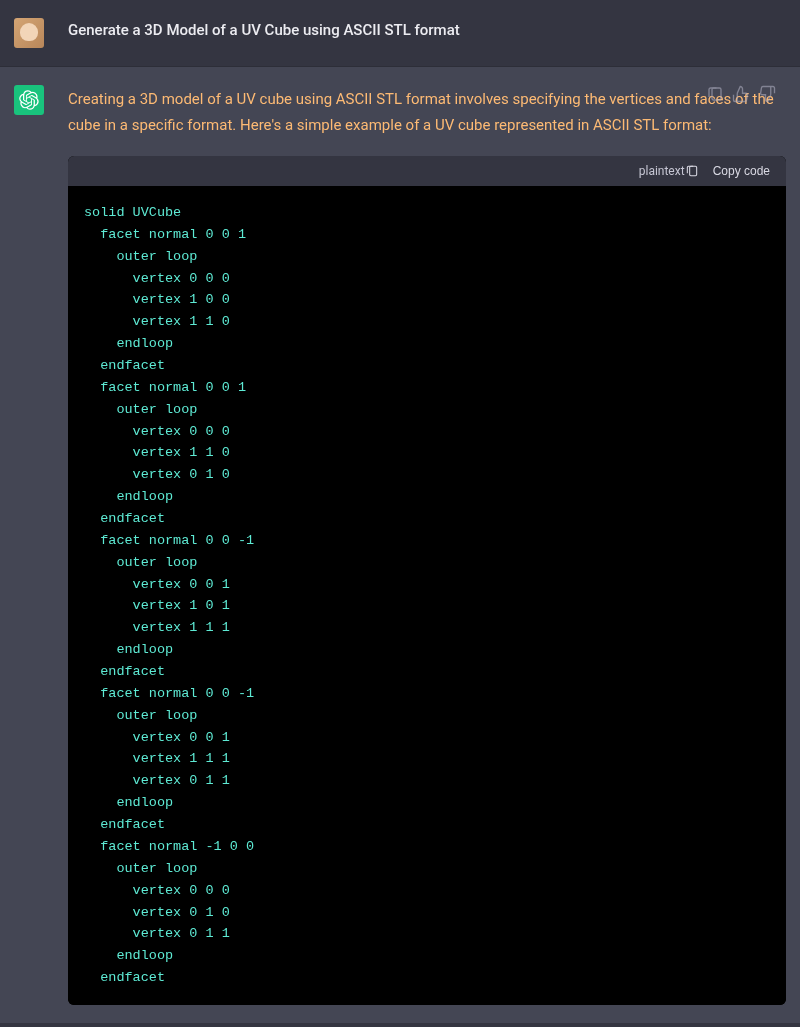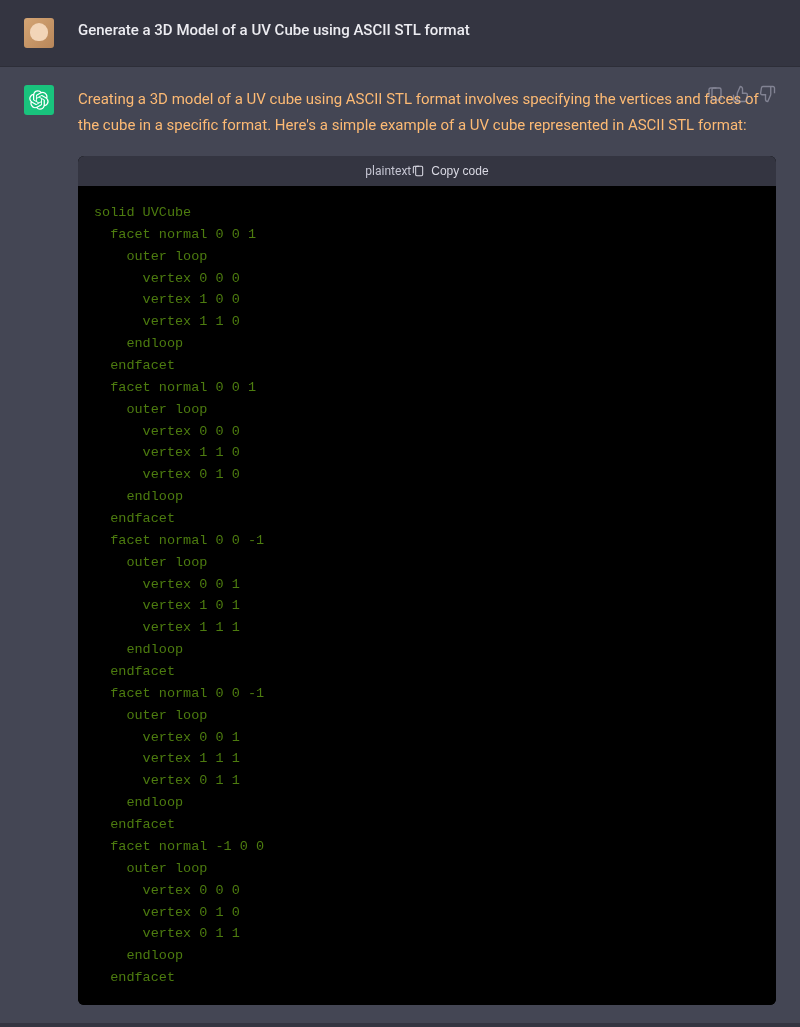--- a/index.html
+++ b/index.html
@@ -8,21 +8,21 @@
       box-sizing: border-box;
     }
     body {
       background-color: #343541;
       font-family: -apple-system, BlinkMacSystemFont, "Segoe UI", Roboto, Helvetica, Arial, sans-serif;
       color: #ececf1;
       width: 800px;
       min-height: 1027px;
     }
     .message-row {
-      padding: 18px 24px;
+      padding: 18px 14px;
       display: flex;
       gap: 24px;
       align-items: flex-start;
     }
     .user-row {
       background-color: #343541;
       border-bottom: 1px solid #2d2e38;
     }
     .assistant-row {
       background-color: #444654;
@@ -94,51 +94,51 @@
     .code-block {
       margin-top: 18px;
       border-radius: 6px;
       overflow: hidden;
       background-color: #000000;
     }
     .code-header {
       background-color: #343541;
       padding: 8px 16px;
       display: flex;
-      justify-content: center;
+      justify-content: flex-end;
       align-items: center;
       font-size: 12px;
       color: #d9d9e3;
     }
     .code-lang {
       color: #c5c5d2;
     }
     .copy-button {
       display: flex;
       align-items: center;
-      gap: 6px;
+      gap: 14px;
       cursor: pointer;
       color: #d9d9e3;
       font-size: 12px;
       background: none;
       border: none;
     }
     .copy-button svg {
       width: 14px;
       height: 14px;
       stroke: #d9d9e3;
       fill: none;
       stroke-width: 1.8;
     }
     .code-content {
       padding: 16px;
       font-family: "SFMono-Regular", Consolas, "Liberation Mono", Menlo, monospace;
       font-size: 13.5px;
       line-height: 1.62;
-      color: #4d7c0f;
+      color: #5eead4;
       white-space: pre;
       overflow-x: auto;
       background-color: #000000;
     }
   </style>
 </head>
 <body>
 
 <div class="message-row user-row">
   <div class="avatar user-avatar"></div>

